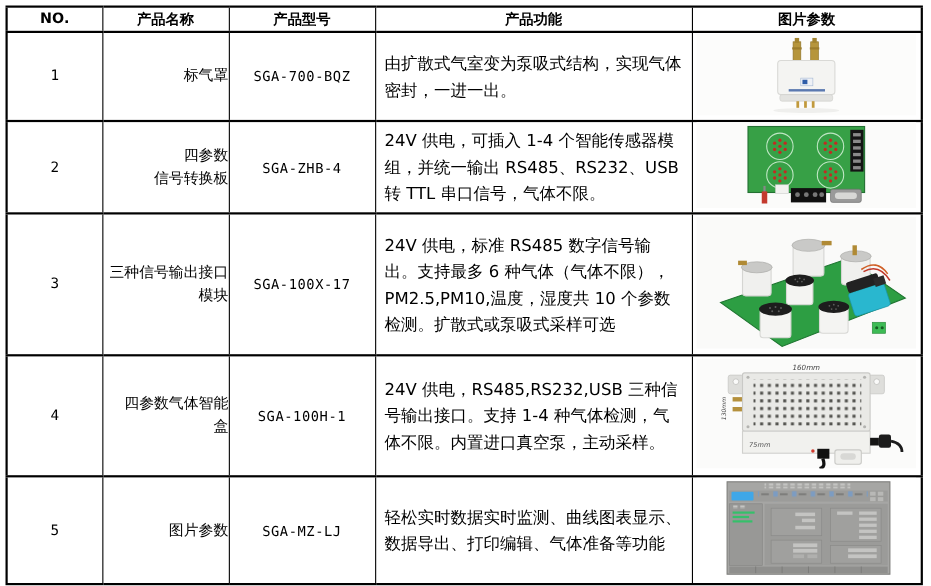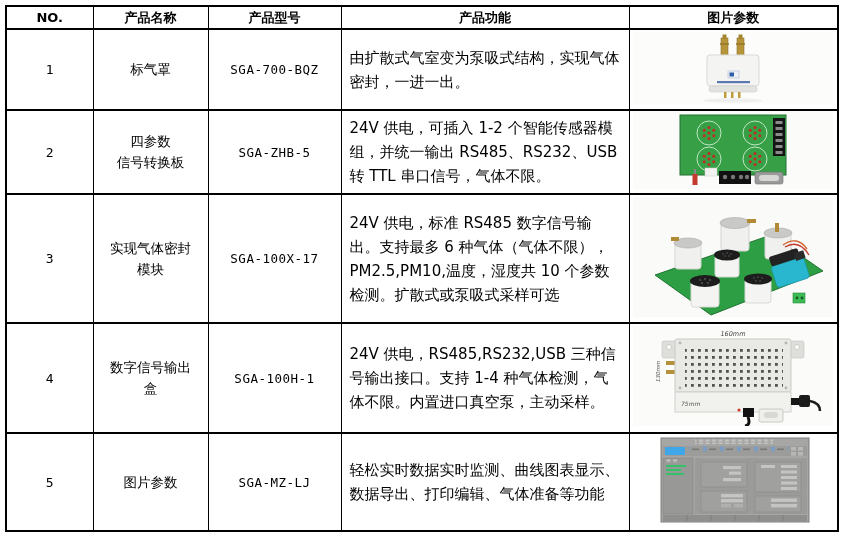--- a/index.html
+++ b/index.html
@@ -6,21 +6,21 @@
   .page{position:relative;width:846px;height:533px;background:#ffffff;overflow:hidden;
         font-family:"DejaVu Sans","Liberation Sans",sans-serif;color:#000;}
   table.products{position:absolute;left:5px;top:5px;width:832px;border-collapse:collapse;
         table-layout:fixed;border:2px solid #000;}
   th,td{border:1px solid #000;border-top:2px solid #000;border-bottom:2px solid #000;
         padding:0;overflow:hidden;}
   th{font-size:13px;font-weight:bold;height:21px;text-align:center;background:#fff;}
   col.c-no{width:87px;} col.c-name{width:115px;} col.c-model{width:133px;}
   col.c-func{width:288px;} col.c-img{width:209px;}
   td.no{font-size:13px;text-align:center;vertical-align:middle;font-family:"DejaVu Sans Mono","Liberation Mono",monospace;}
-  td.name{font-size:13.5px;text-align:center;vertical-align:middle;white-space:pre-line;line-height:1.55;}
+  td.name{font-size:13.5px;text-align:right;vertical-align:middle;white-space:pre-line;line-height:1.55;}
   td.model{font-size:12.5px;text-align:center;vertical-align:middle;
         font-family:"DejaVu Sans Mono","Liberation Mono",monospace;letter-spacing:0.5px;}
   td.func{font-size:15px;text-align:left;vertical-align:middle;padding:4px 8px;line-height:1.6;}
   td.img{vertical-align:middle;text-align:center;background:#fff;}
   tr.r1{height:81px;} tr.r2{height:82px;} tr.r3{height:129px;} tr.r4{height:110px;} tr.r5{height:98px;}
   .ph{display:inline-block;line-height:0;font-style:italic;}
   svg text{font-family:"DejaVu Sans","Liberation Sans",sans-serif;}
 </style>
 </head>
 <body>
@@ -75,22 +75,22 @@
           <ellipse cx="100" cy="69.5" rx="30" ry="2.2" fill="#efefed"></ellipse>
         </svg>
         </span>
       </td>
     </tr>
 
     <tr class="r2">
       <td class="no">2</td>
       <td class="name">四参数
 信号转换板</td>
-      <td class="model">SGA-ZHB-5</td>
-      <td class="func">24V 供电，可插入 1-2 个智能传感器模组，并统一输出 RS485、RS232、USB 转 TTL 串口信号，气体不限。</td>
+      <td class="model">SGA-ZHB-4</td>
+      <td class="func">24V 供电，可插入 1-4 个智能传感器模组，并统一输出 RS485、RS232、USB 转 TTL 串口信号，气体不限。</td>
       <td class="img">
         <span class="ph">
         <svg width="200" height="78" viewBox="0 0 200 78">
           <rect width="200" height="78" fill="#fbfbfa"></rect>
           <rect x="47" y="4" width="106" height="60" fill="#37a046" stroke="#237032"></rect>
           <g stroke="#bfe6c4" fill="none" stroke-width="1">
             <circle cx="76" cy="22" r="12"></circle>
                   <circle cx="122" cy="22" r="12"></circle>
             <circle cx="76" cy="48" r="12"></circle>
                   <circle cx="122" cy="48" r="12"></circle>
@@ -156,21 +156,21 @@
           </g>
           <rect x="61" y="58" width="2" height="6" fill="#888"></rect>
           <rect x="59.5" y="63" width="5" height="11" fill="#c43a2e"></rect>
         </svg>
         </span>
       </td>
     </tr>
 
     <tr class="r3">
       <td class="no">3</td>
-      <td class="name">实现气体密封
+      <td class="name">三种信号输出接口
 模块</td>
       <td class="model">SGA-100X-17</td>
       <td class="func">24V 供电，标准 RS485 数字信号输出。支持最多 6 种气体（气体不限），PM2.5,PM10,温度，湿度共 10 个参数检测。扩散式或泵吸式采样可选</td>
       <td class="img">
         <span class="ph">
         <svg width="200" height="120" viewBox="0 0 200 120">
           <rect width="200" height="120" fill="#fafaf9"></rect>
           <polygon points="22,78 138,38 190,74 78,118" fill="#2d9e43" stroke="#1f7531"></polygon>
           <g>
             <rect x="42" y="46" width="26" height="26" rx="3" fill="#f0f0ee" stroke="#d5d5d2"></rect>
@@ -232,21 +232,21 @@
                   <circle cx="164" cy="101" r="1.4" fill="#145c22"></circle>
                   <circle cx="169" cy="101" r="1.4" fill="#145c22"></circle>
                 </g>
         </svg>
         </span>
       </td>
     </tr>
 
     <tr class="r4">
       <td class="no">4</td>
-      <td class="name">数字信号输出
+      <td class="name">四参数气体智能
 盒</td>
       <td class="model">SGA-100H-1</td>
       <td class="func">24V 供电，RS485,RS232,USB 三种信号输出接口。支持 1-4 种气体检测，气体不限。内置进口真空泵，主动采样。</td>
       <td class="img">
         <span class="ph">
         <svg width="200" height="100" viewBox="0 0 200 100">
           <defs>
             <pattern id="holes" width="7" height="7" patternUnits="userSpaceOnUse">
               <rect x="2" y="2" width="2.8" height="2.8" fill="#52524e"></rect>
             </pattern>

